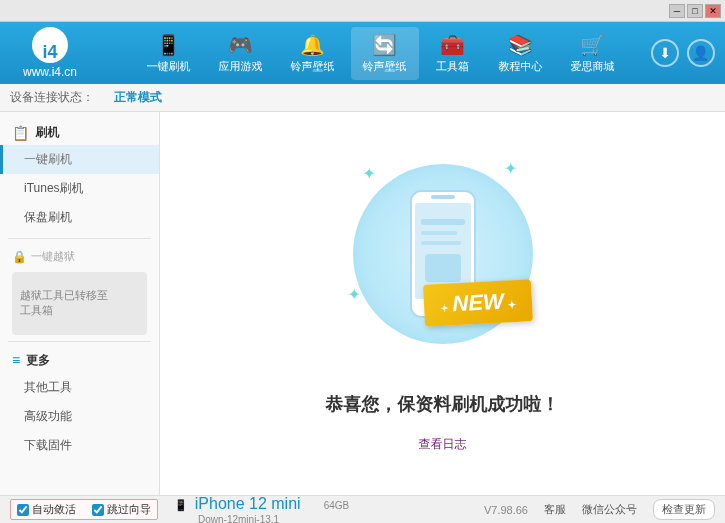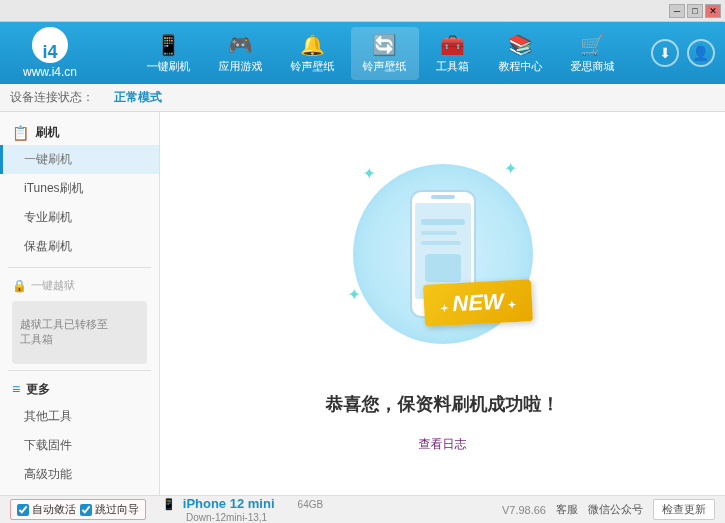--- a/index.html
+++ b/index.html
@@ -257,59 +257,59 @@
       display: flex;
       align-items: center;
       padding: 0 10px;
       font-size: 11px;
       color: #666;
     }
     .bottom-left { display: flex; align-items: center; gap: 8px; }
     .checkbox-area {
       display: flex;
       align-items: center;
-      gap: 4px;
+      gap: 16px;
       border: 1px solid #e0a0a0;
       padding: 2px 6px;
       background: #fff8f8;
       border-radius: 2px;
     }
     .checkbox-item {
       display: flex;
       align-items: center;
       gap: 3px;
       font-size: 11px;
       color: #333;
     }
     .checkbox-input {
       width: 12px; height: 12px;
       accent-color: #1a8fc9;
     }
     .device-info { margin-left: 8px; }
-    .device-name { color: #1a8fc9; font-weight: bold; font-size: 13px; }
+    .device-name { color: #1a8fc9; font-weight: normal; font-size: 16px; }
     .device-detail { color: #888; font-size: 10px; }
     .phone-icon-small { color: #1a8fc9; margin-right: 4px; }
 
     .bottom-right {
       margin-left: auto;
       display: flex;
       align-items: center;
-      gap: 10px;
+      gap: 16px;
       font-size: 11px;
     }
     .version-text { color: #888; }
     .bottom-link {
       color: #555;
       cursor: pointer;
     }
     .update-btn {
       background: #fff;
       border: 1px solid #ccc;
       padding: 2px 8px;
-      border-radius: 2px;
+      border-radius: 8px;
       cursor: pointer;
       color: #555;
       font-size: 11px;
       text-align: center;
     }
   </style>
 </head>
 <body>
 
 <div class="title-bar">
@@ -373,42 +373,41 @@
 <div class="main-layout">
 
   <div class="sidebar">
 
     <div class="sidebar-section-header">
       <span class="sidebar-section-icon">📋</span>
       <span>刷机</span>
     </div>
     <div class="sidebar-item active">一键刷机</div>
     <div class="sidebar-item">iTunes刷机</div>
-    <div class="sidebar-item">专业刷机</div>
     <div class="sidebar-item">保盘刷机</div>
 
     <div class="sidebar-divider"></div>
 
     <div class="sidebar-section-label">
       <span class="sidebar-lock">🔒</span>
       <span>一键越狱</span>
     </div>
     <div class="sidebar-note">
       越狱工具已转移至<br>工具箱
     </div>
 
     <div class="sidebar-divider"></div>
 
     <div class="sidebar-section-header">
       <span class="sidebar-section-icon">≡</span>
       <span>更多</span>
     </div>
     <div class="sidebar-item">其他工具</div>
+    <div class="sidebar-item">高级功能</div>
     <div class="sidebar-item">下载固件</div>
-    <div class="sidebar-item">高级功能</div>
   </div>
 
   <div class="content-area">
     <div class="illustration">
       <div class="phone-circle">
 
         <svg class="phone-svg" viewBox="0 0 80 130" xmlns="http://www.w3.org/2000/svg">
           <rect x="8" y="2" width="64" height="126" rx="10" ry="10" fill="#ffffff" stroke="#b0d8f0" stroke-width="2"></rect>
           <rect x="12" y="14" width="56" height="96" rx="3" fill="#d4edf8"></rect>
           <rect x="28" y="6" width="24" height="4" rx="2" fill="#b0d8f0"></rect>

